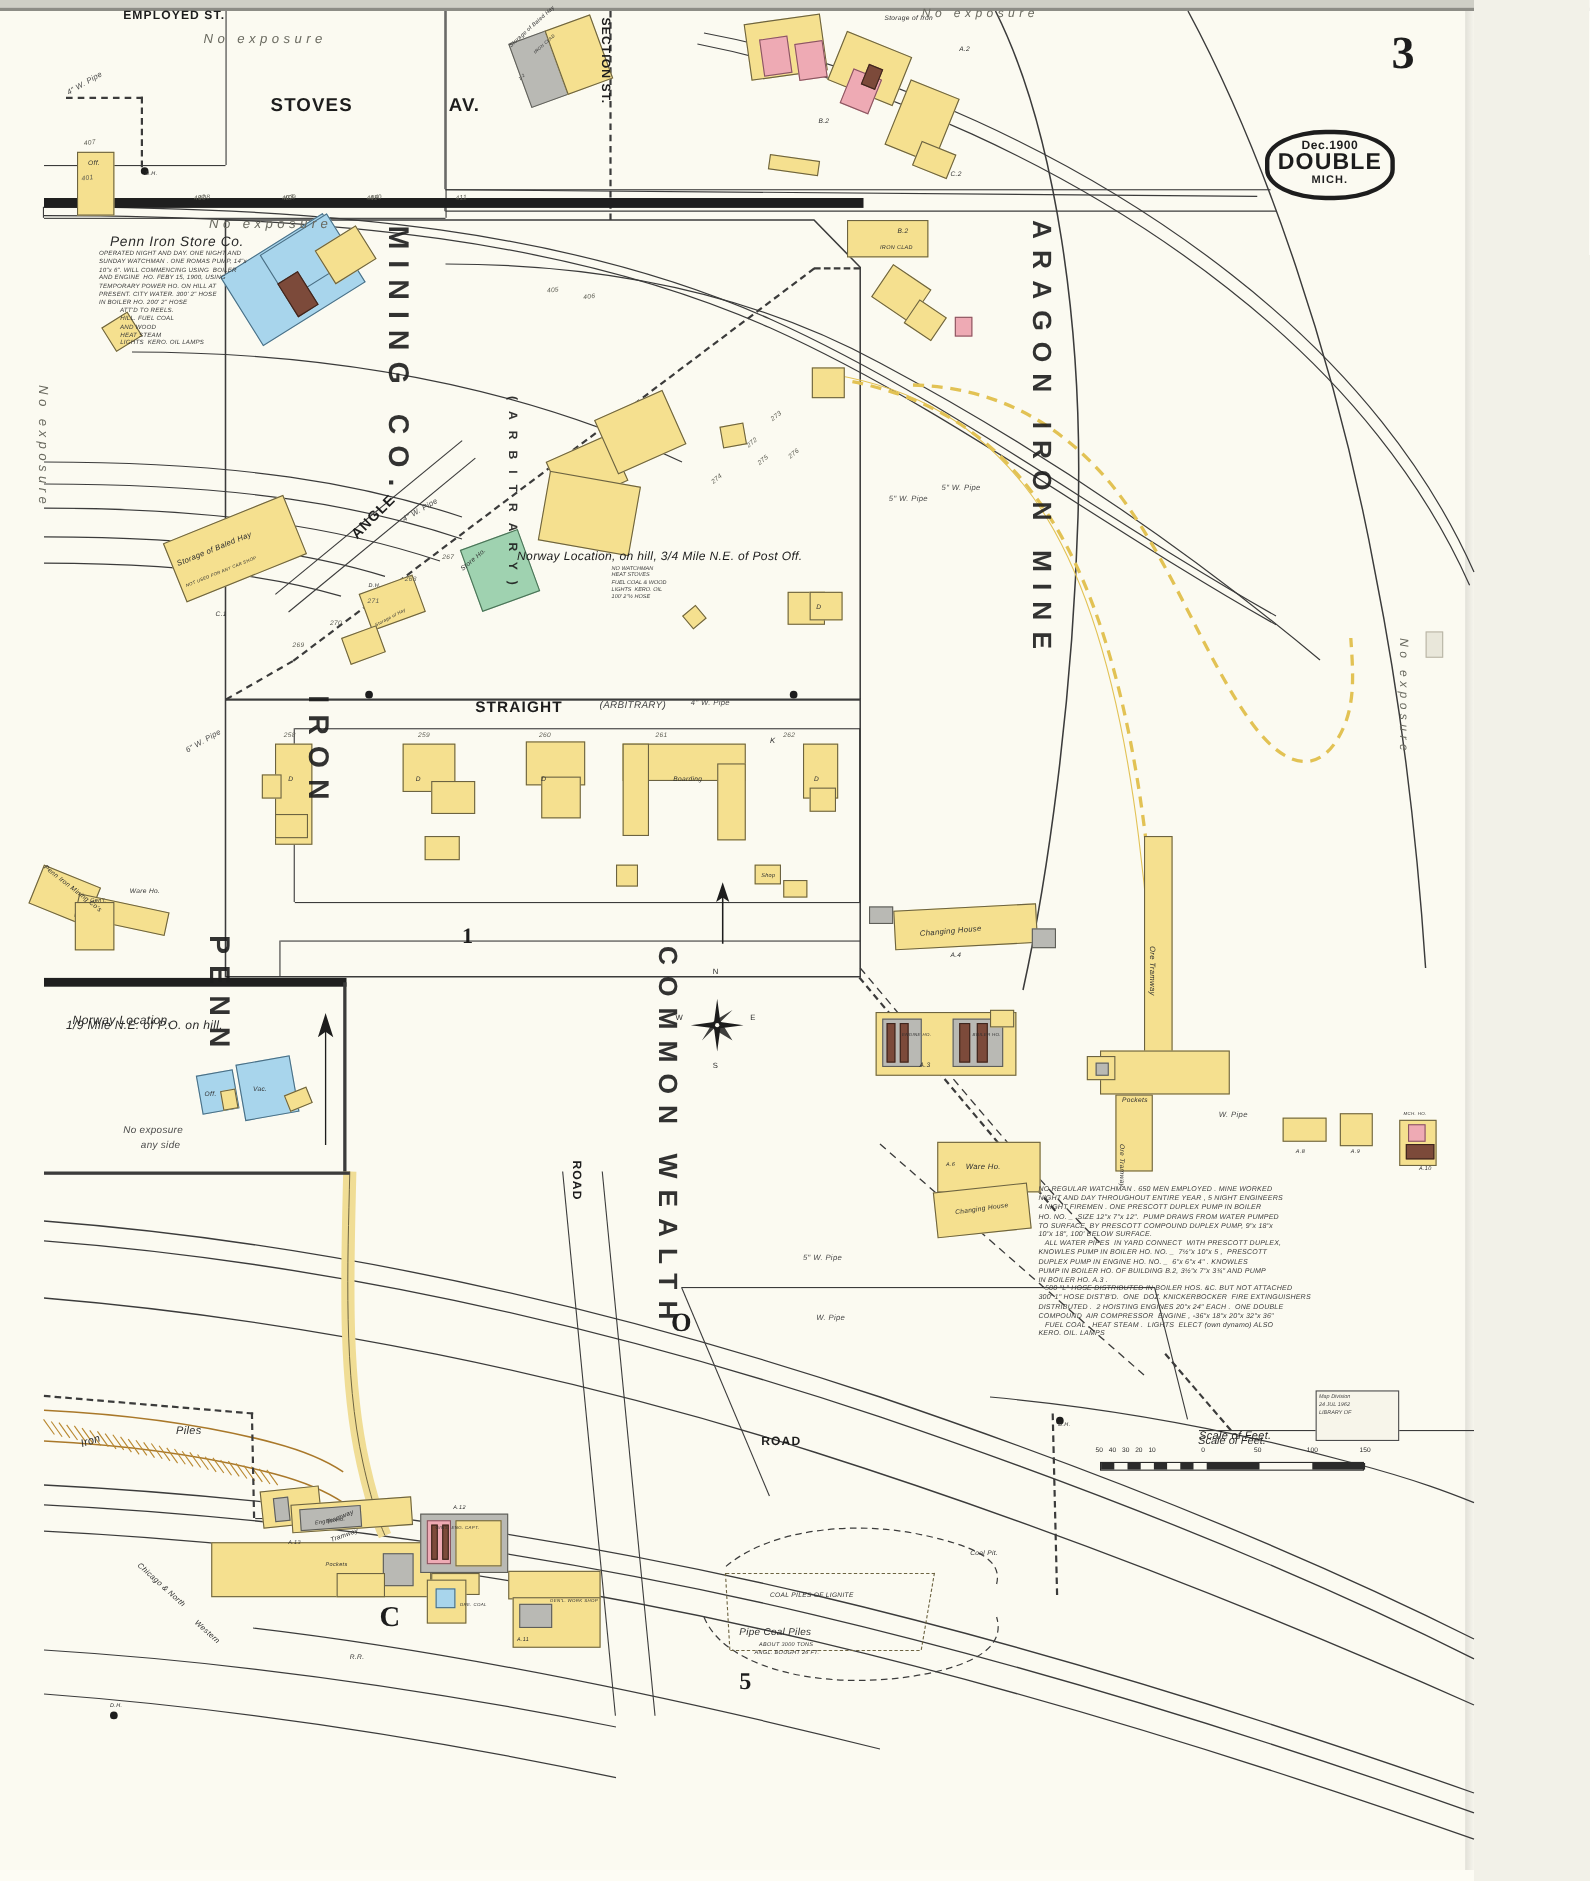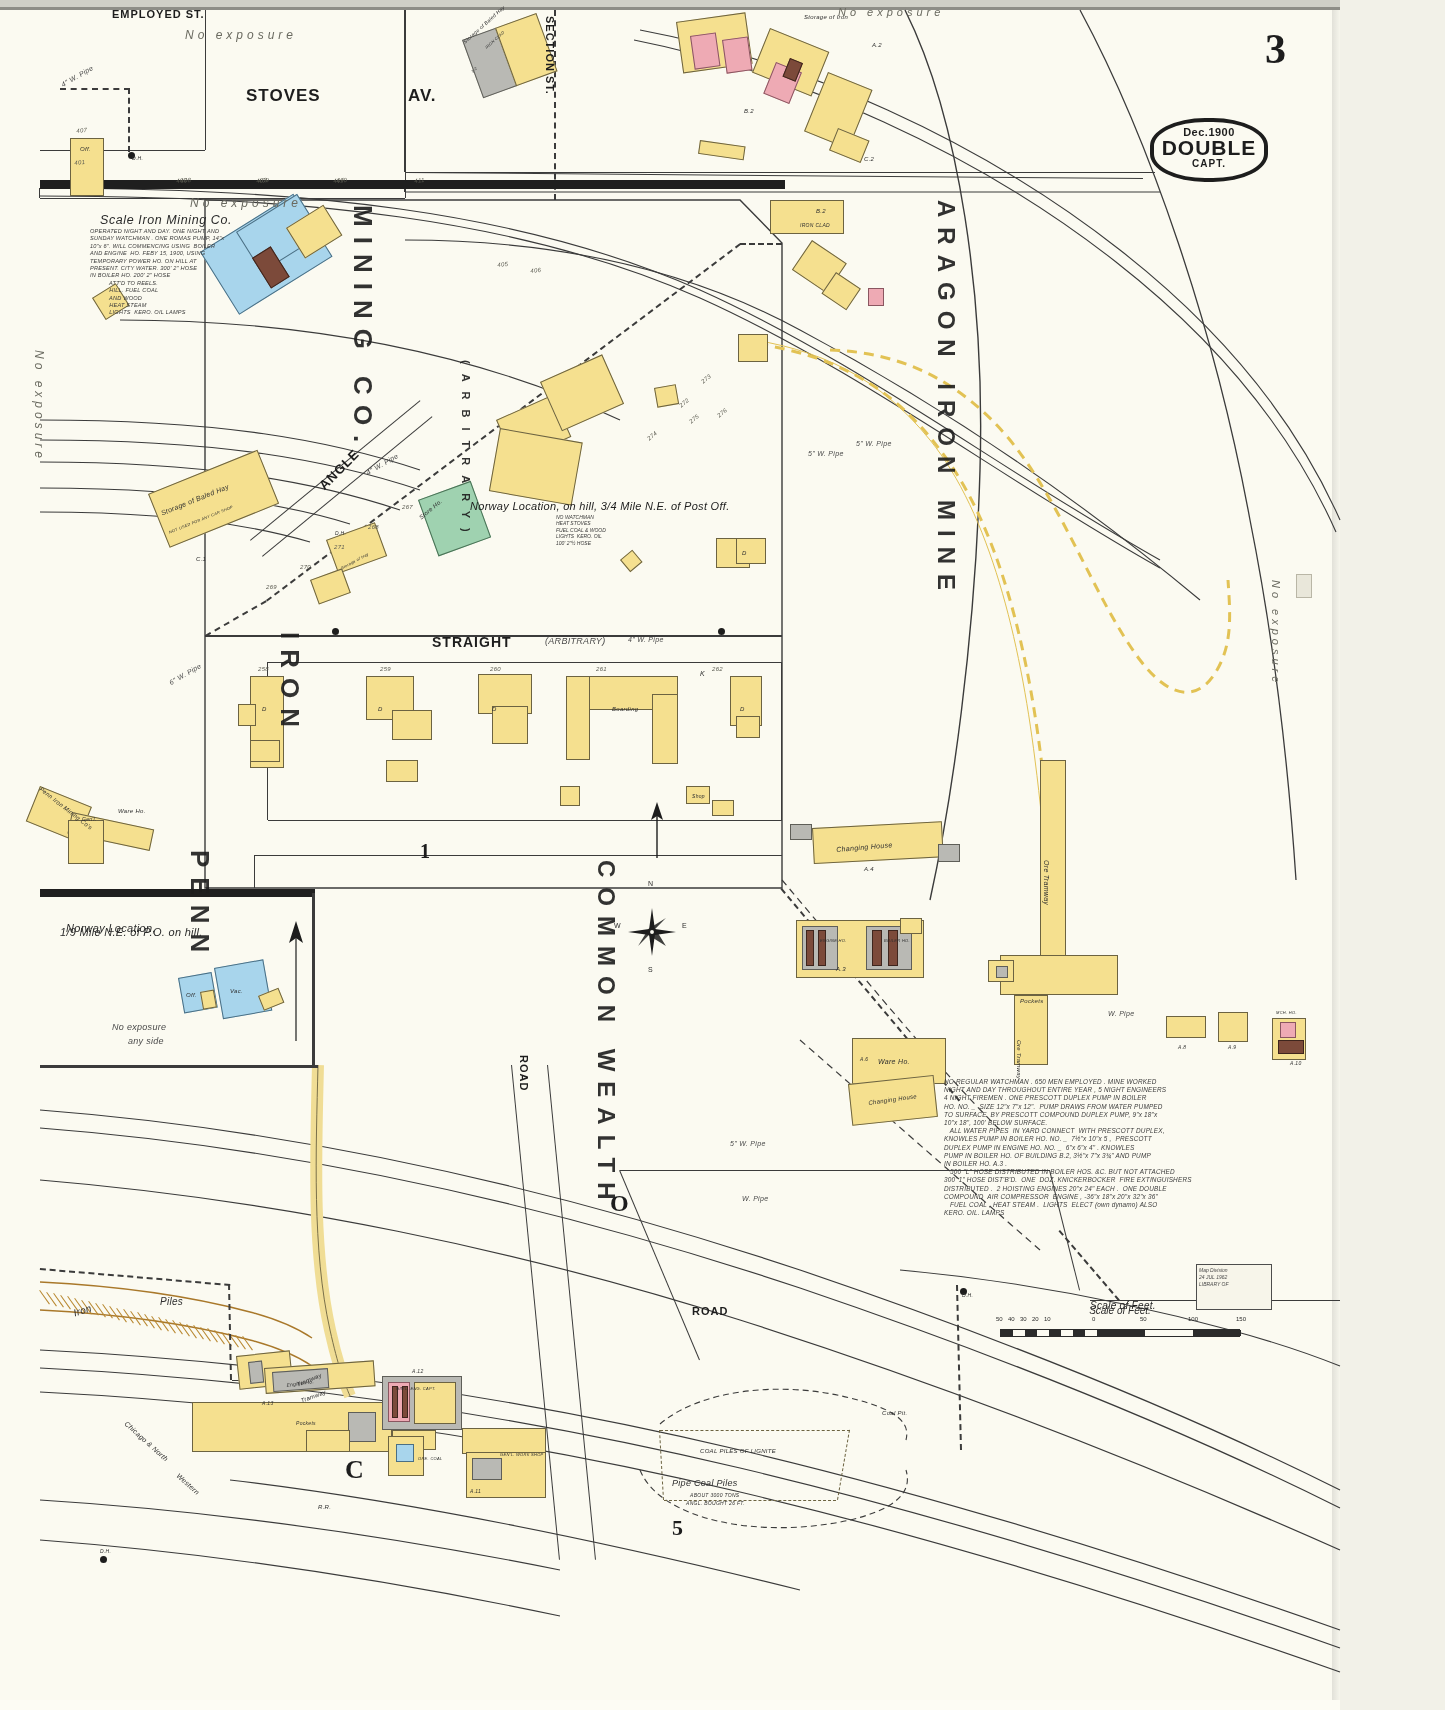--- a/index.html
+++ b/index.html
@@ -75,21 +75,21 @@
   <div class="scan-edge-top2"></div>
   <div class="paper"></div>
   <div class="paper-shadow"></div>
   <div class="paper-right"></div>
   <div class="tab-right" style="top:574px"></div>
 
   <div id="pageno">3</div>
   <div id="cartouche">
     <div class="c1">Dec.1900</div>
     <div class="c2">DOUBLE</div>
-    <div class="c3">CAPT.</div>
+    <div class="c3">MICH.</div>
   </div>
 
   <div id="lines">
       <div class="ln" style="left:40px;top:150px;width:165px;height:1.4px;background:#3b3b3b;transform:rotate(0deg);"></div>
       <div class="ln" style="left:205px;top:150px;width:140px;height:1.4px;background:#3b3b3b;transform:rotate(-90deg);"></div>
       <div class="ln" style="left:405px;top:10px;width:162px;height:1.4px;background:#3b3b3b;transform:rotate(90deg);"></div>
       <div class="ln" style="left:405px;top:172px;width:750px;height:1.4px;background:#3b3b3b;transform:rotate(0deg);"></div>
       <div class="ln" style="left:405px;top:172px;width:738.0243898408779px;height:1.4px;background:#3b3b3b;transform:rotate(0.46580908276499366deg);"></div>
       <div class="ln" style="left:40px;top:198px;width:365px;height:1.2px;background:#3b3b3b;transform:rotate(0deg);"></div>
       <div class="ln" style="left:405px;top:198px;width:188px;height:1.2px;background:#3b3b3b;transform:rotate(-90deg);"></div>
@@ -443,21 +443,21 @@
       <div class="ink hand" style="left:596px;top:666px;font-size:6px;color:#5a5a50;">261</div>
       <div class="ink hand" style="left:712px;top:666px;font-size:6px;color:#5a5a50;">262</div>
       <div class="ink hand" style="left:266px;top:584px;font-size:6px;color:#5a5a50;">269</div>
       <div class="ink hand" style="left:300px;top:564px;font-size:6px;color:#5a5a50;">270</div>
       <div class="ink hand" style="left:334px;top:544px;font-size:6px;color:#5a5a50;">271</div>
       <div class="ink hand" style="left:368px;top:524px;font-size:6px;color:#5a5a50;">268</div>
       <div class="ink hand" style="left:402px;top:504px;font-size:6px;color:#5a5a50;">267</div>
     </div>
 
   <div class="ink" style="left:100px;top:213px;">
-    <div class="hand" style="font-size:12.5px;letter-spacing:.6px;">Scale Iron Mining Co.</div>
+    <div class="hand" style="font-size:12.5px;letter-spacing:.6px;">Penn Iron Store Co.</div>
     <div class="notes" style="position:relative;left:-10px;top:1px;font-size:5.6px;line-height:7.4px;">OPERATED NIGHT AND DAY. ONE NIGHT AND
 SUNDAY WATCHMAN . ONE ROMAS PUMP, 14"x
 10"x 6". WILL COMMENCING USING  BOILER
 AND ENGINE  HO. FEBY 15, 1900, USING
 TEMPORARY POWER HO. ON HILL AT
 PRESENT. CITY WATER. 300' 2" HOSE
 IN BOILER HO. 200' 2" HOSE
            ATT'D TO REELS.
            HILL. FUEL COAL
            AND WOOD

